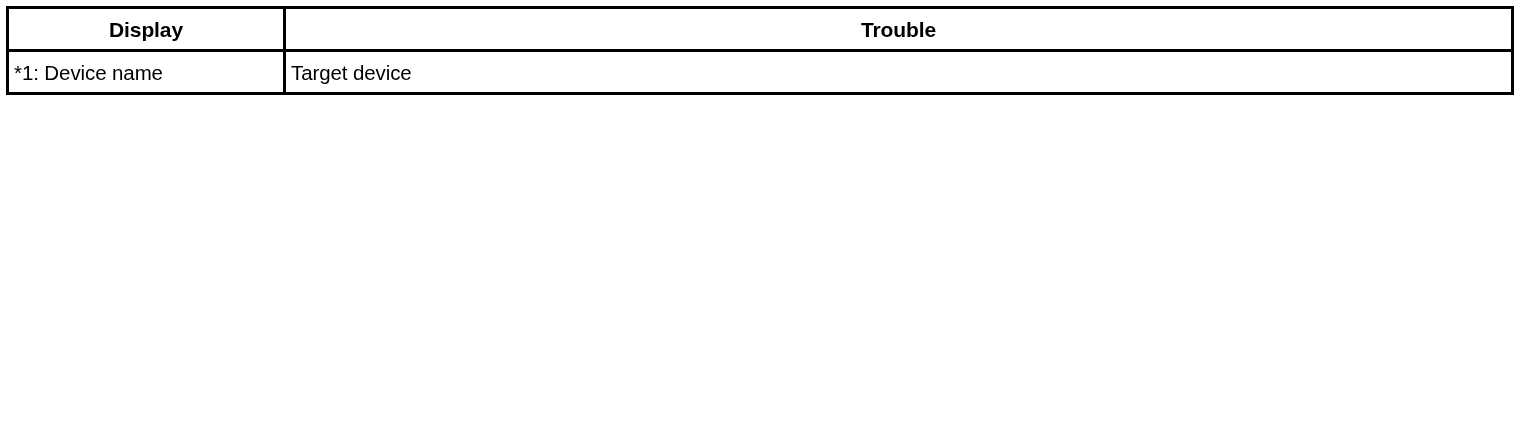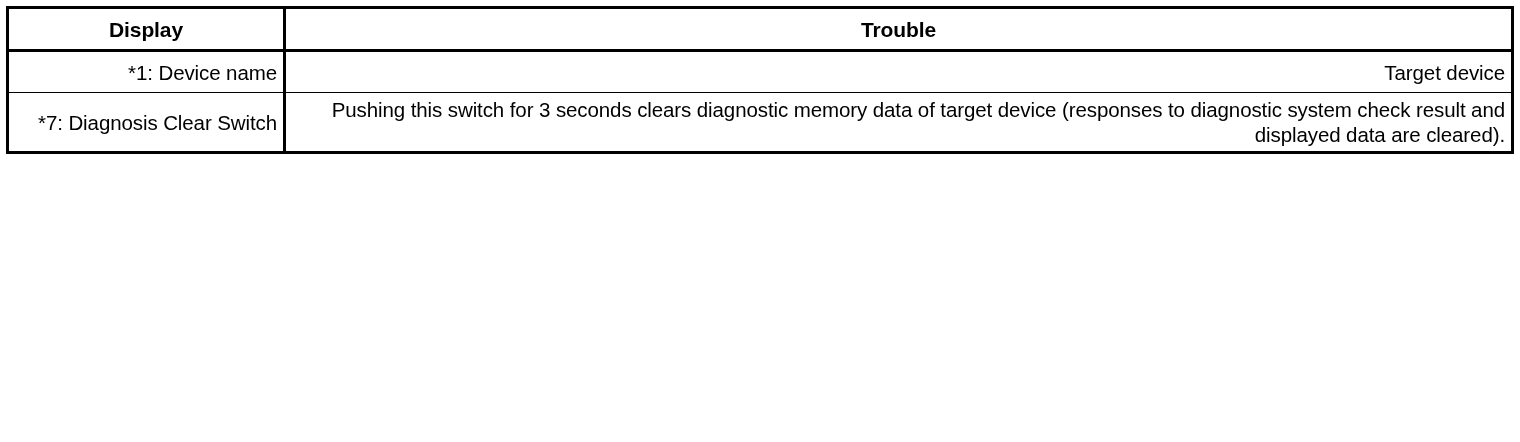--- a/index.html
+++ b/index.html
@@ -39,21 +39,20 @@
   .spec-table th,
   .spec-table td {
     border: 1px solid #000000;
     padding: 0;
     vertical-align: middle;
     font-size: 20.5px;
     line-height: 25px;
     letter-spacing: -0.1px;
     color: #000000;
     background: #ffffff;
-    text-align: right;
   }
 
   
   .spec-table {
     border: 3px solid #000000;
   }
 
   
   .spec-table thead th {
     font-weight: bold;
@@ -117,25 +116,17 @@
         <td>
           <span class="cell-text">Target device</span>
         </td>
       </tr>
 
 
 
 
 
 
-      <tr class="r-7">
-        <td class="col-sep-left">
-          <span class="cell-text">*7: Diagnosis Clear Switch</span>
-        </td>
-        <td>
-          <span class="cell-text">Pushing this switch for 3 seconds clears diagnostic memory data of target device (responses to diagnostic system check result and displayed data are cleared).</span>
-        </td>
-      </tr>
 
     </tbody>
   </table>
 
 </div>
 
 </body></html>

